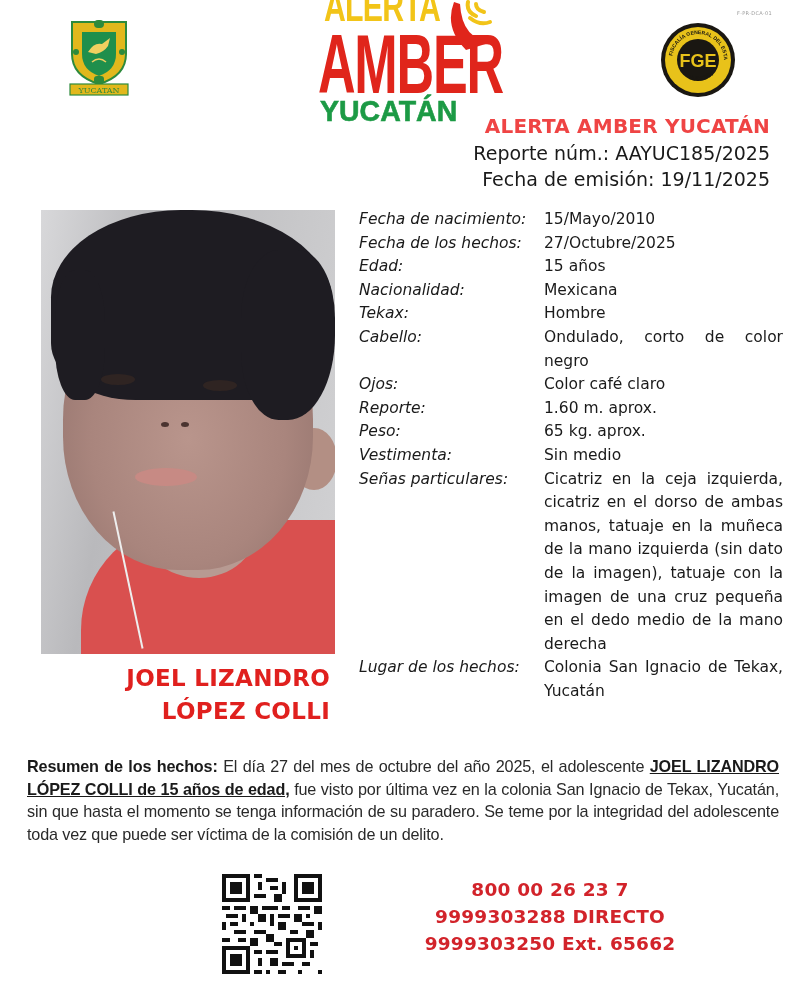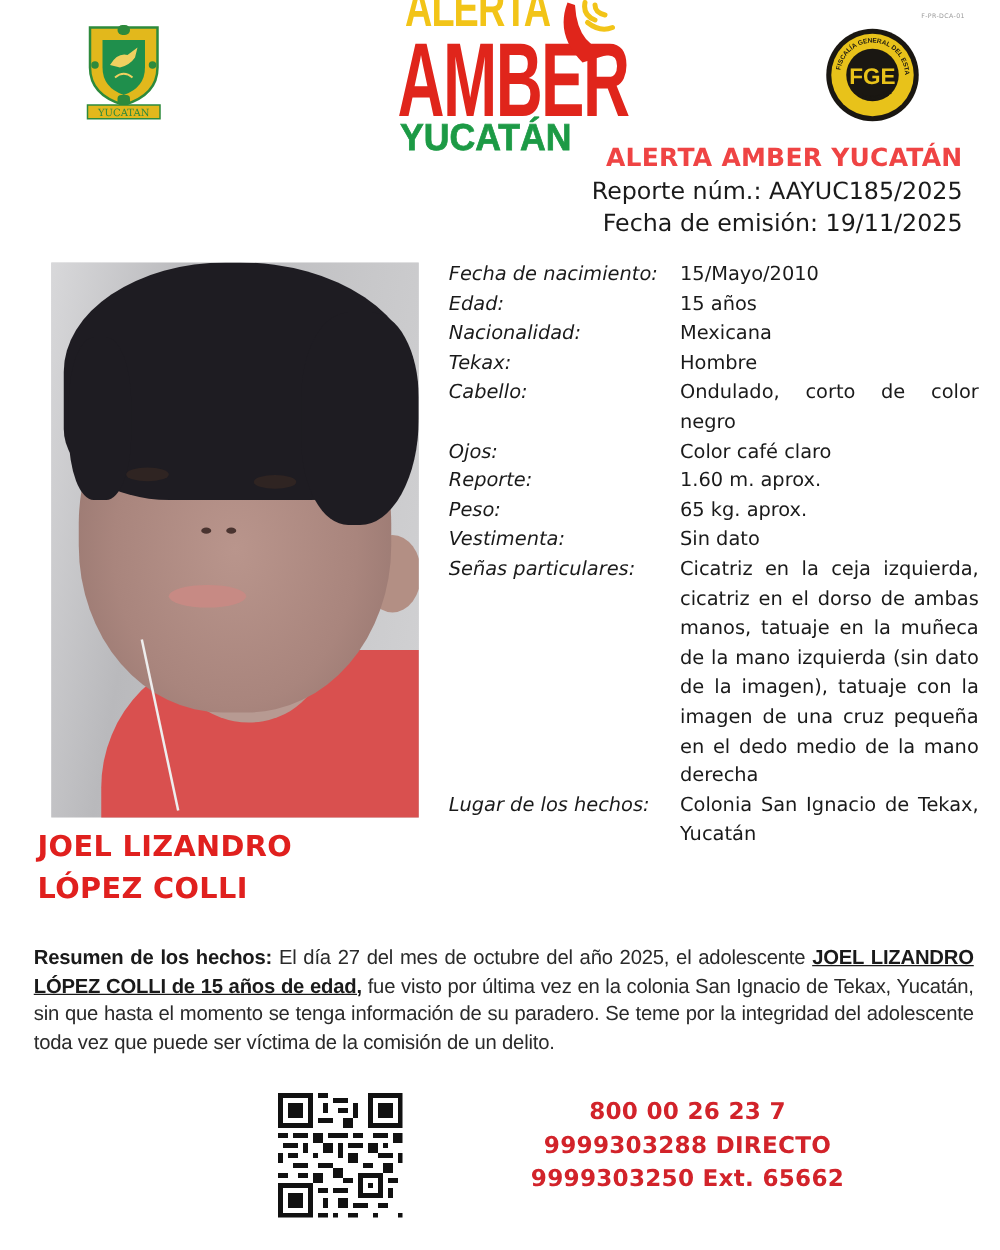--- a/index.html
+++ b/index.html
@@ -34,21 +34,21 @@
     .photo .hair3 { position: absolute; left: 14px; top: 60px; width: 50px; height: 130px; background: #1e1c22; border-radius: 40%; }
     .photo .eye { position: absolute; width: 34px; height: 11px; background: #2f2422; border-radius: 50%; }
     .photo .eye.l { left: 60px; top: 164px; }
     .photo .eye.r { left: 162px; top: 170px; }
     .photo .nose { position: absolute; left: 120px; top: 210px; width: 28px; height: 8px; }
     .photo .nose::before, .photo .nose::after { content: ""; position: absolute; width: 8px; height: 5px; background: #4a3430; border-radius: 50%; top: 2px; }
     .photo .nose::before { left: 0; } .photo .nose::after { left: 20px; }
     .photo .mouth { position: absolute; left: 94px; top: 258px; width: 62px; height: 18px; background: #c78a84; border-radius: 50%; }
     .photo .cord { position: absolute; left: 86px; top: 300px; width: 2px; height: 140px; background: #eeeeee; transform: rotate(-12deg); }
 
-    .person-name { position: absolute; left: 30px; top: 662px; width: 300px; text-align: left; color: #e0201e; font-weight: 700; font-size: 23px; line-height: 33px; letter-spacing: 0.3px; }
+    .person-name { position: absolute; left: 30px; top: 662px; width: 300px; text-align: right; color: #e0201e; font-weight: 700; font-size: 23px; line-height: 33px; letter-spacing: 0.3px; }
 
     
     .details { position: absolute; left: 359px; top: 208px; width: 424px; }
     .row { display: flex; font-size: 15.5px; line-height: 23.6px; color: #1a1a1a; }
     .row .k { width: 185px; flex: none; font-style: italic; }
     .row .v { flex: 1; text-align: justify; }
 
     
     .summary { position: absolute; left: 27px; top: 755px; width: 752px; font-family: "Liberation Sans", sans-serif; font-size: 16.2px; line-height: 22.5px; text-align: justify; color: #2a2a2a; letter-spacing: -0.15px; }
     .summary .lbl { font-weight: 700; color: #1a1a1a; margin-top: 28px; }
@@ -129,20 +129,24 @@
   <div>JOEL LIZANDRO</div>
   <div>LÓPEZ COLLI</div>
 </div>
 
 <div class="details">
   <div class="row">
       <span class="k">Fecha de nacimiento:</span>
       <span class="v">15/Mayo/2010</span>
     </div>
   <div class="row">
+      <span class="k">Fecha de los hechos:</span>
+      <span class="v">27/Octubre/2025</span>
+    </div>
+  <div class="row">
       <span class="k">Edad:</span>
       <span class="v">15 años</span>
     </div>
   <div class="row">
       <span class="k">Nacionalidad:</span>
       <span class="v">Mexicana</span>
     </div>
   <div class="row">
       <span class="k">Tekax:</span>
       <span class="v">Hombre</span>
@@ -158,21 +162,21 @@
   <div class="row">
       <span class="k">Reporte:</span>
       <span class="v">1.60 m. aprox.</span>
     </div>
   <div class="row">
       <span class="k">Peso:</span>
       <span class="v">65 kg. aprox.</span>
     </div>
   <div class="row">
       <span class="k">Vestimenta:</span>
-      <span class="v">Sin dato</span>
+      <span class="v">Sin medio</span>
     </div>
   <div class="row">
       <span class="k">Señas particulares:</span>
       <span class="v">Cicatriz en la ceja izquierda, cicatriz en el dorso de ambas manos, tatuaje en la muñeca de la mano izquierda (sin dato de la imagen), tatuaje con la imagen de una cruz pequeña en el dedo medio de la mano derecha</span>
     </div>
   <div class="row">
       <span class="k">Lugar de los hechos:</span>
       <span class="v">Colonia San Ignacio de Tekax, Yucatán</span>
     </div>
 </div>

